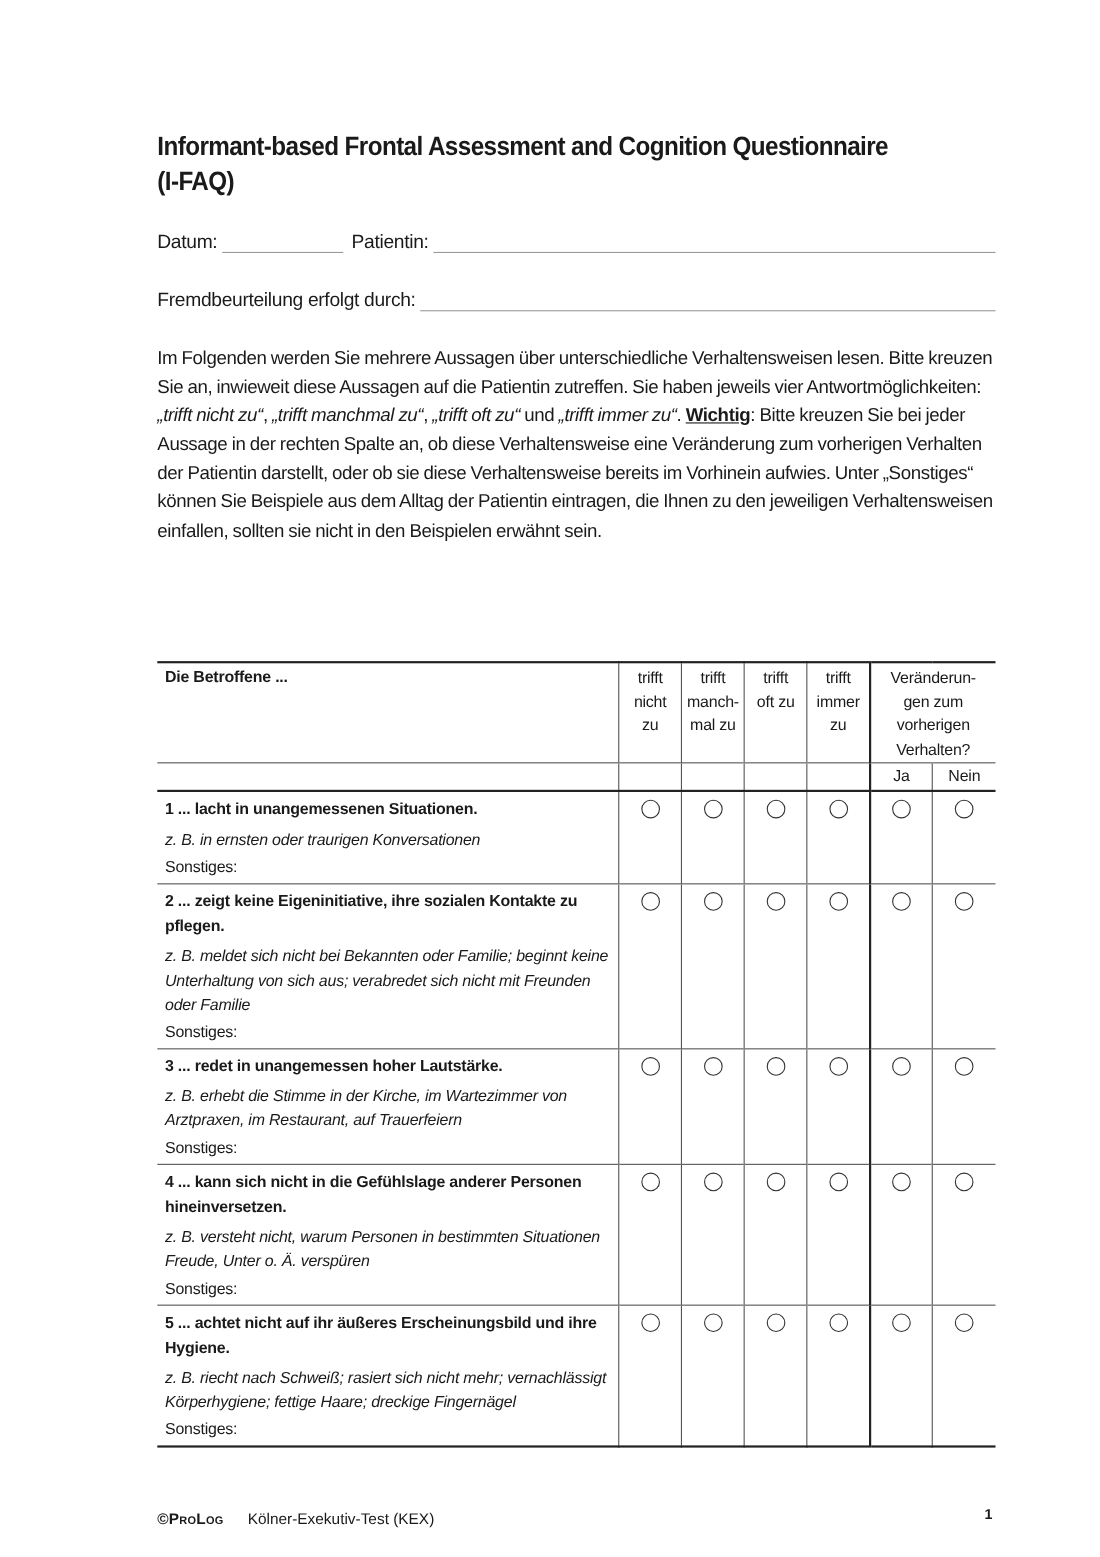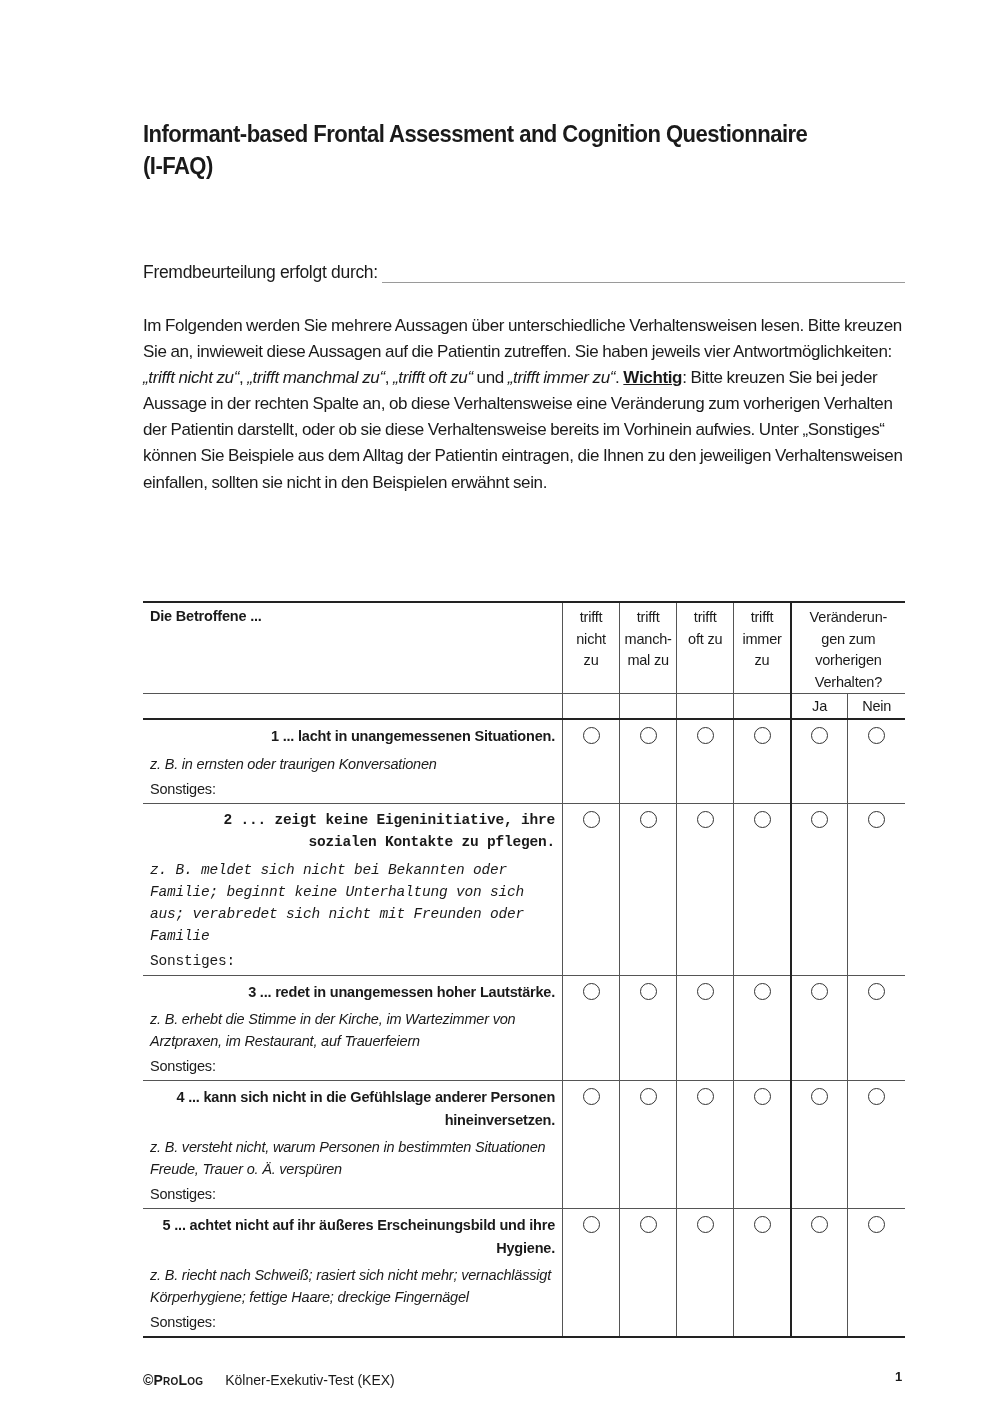--- a/index.html
+++ b/index.html
@@ -24,21 +24,21 @@
   table.q td:first-child { border-left: none; }
   table.q tr.hdr-top { border-top: 2.5px solid #222; }
   .th-main { padding: 5px 7px 0 7px !important; font-weight: bold; height: 91px; }
   .th-col { text-align: center; line-height: 21.5px; padding-top: 4px !important; }
   tr.hdr-sub td { border-top: 1.5px solid #555; height: 25px; text-align: center; line-height: 24px; }
   td.thick-left { border-left: 2px solid #222 !important; }
   tr.item { border-top: 1.5px solid #555; }
   tr.item.first { border-top: 2.5px solid #222; }
   tr.item.last { border-bottom: 2.5px solid #222; }
   .item-text { padding: 5px 7px 3px 7px !important; }
-  .item-title { font-weight: bold; line-height: 22.5px; font-size: 14.5px; text-align: right; }
+  .item-title { font-weight: bold; line-height: 22.5px; font-size: 14.5px; }
   .item-example { font-style: italic; line-height: 22px; margin-top: 5px; font-size: 14.5px; }
   .item-sonstiges { line-height: 22px; margin-top: 3px; font-size: 14.5px; }
   .radio-cell { text-align: center; padding-top: 7px !important; }
   .radio { display: inline-block; width: 17px; height: 17px; border: 1.3px solid #333; border-radius: 50%; background: #fff; cursor: pointer; }
 
   .footer-left { position: absolute; left: 143px; top: 1368px; font-size: 14px; display: flex; gap: 22px; align-items: center; }
   .footer-left .brand { font-weight: bold; font-variant: small-caps; letter-spacing: 0.2px; }
   .footer-page { position: absolute; left: 895px; top: 1365px; font-size: 13px; font-weight: bold; }
 
   col.c-main { width: 419px; }
@@ -47,20 +47,26 @@
 </head>
 <body>
 
 <div class="page">
 
   <h1 class="title">
     <span>Informant-based Frontal Assessment and Cognition Questionnaire</span><br>
     <span>(I-FAQ)</span>
   </h1>
 
+  <div class="field-row row-datum">
+    <span class="field-label">Datum:</span>
+    <span class="field-line" style="width:110px"></span>
+    <span class="field-label">Patientin:</span>
+    <span class="field-line" style="flex:1; margin-right:0"></span>
+  </div>
 
   <div class="field-row row-fremd">
     <span class="field-label">Fremdbeurteilung erfolgt durch:</span>
     <span class="field-line" style="flex:1; margin-right:0"></span>
   </div>
 
   <p class="intro"><span>Im Folgenden werden Sie mehrere Aussagen über unterschiedliche Verhaltensweisen lesen. Bitte kreuzen Sie an, inwieweit diese Aussagen auf die Patientin zutreffen. Sie haben jeweils vier Antwortmöglichkeiten: </span><i>„trifft nicht zu“</i><span>, </span><i>„trifft manchmal zu“</i><span>, </span><i>„trifft oft zu“</i><span> und </span><i>„trifft immer zu“</i><span>. </span><u>Wichtig</u><span>: Bitte kreuzen Sie bei jeder Aussage in der rechten Spalte an, ob diese Verhaltensweise eine Veränderung zum vorherigen Verhalten der Patientin darstellt, oder ob sie diese Verhaltensweise bereits im Vorhinein aufwies. Unter „Sonstiges“ können Sie Beispiele aus dem Alltag der Patientin eintragen, die Ihnen zu den jeweiligen Verhaltensweisen einfallen, sollten sie nicht in den Beispielen erwähnt sein.</span></p>
 
   <table class="q">
     <colgroup>
@@ -118,21 +124,21 @@
             <div class="item-example">z. B. in ernsten oder traurigen Konversationen</div>
             <div class="item-sonstiges">Sonstiges:</div>
           </td>
           <td class="radio-cell"><span class="radio"></span></td>
           <td class="radio-cell"><span class="radio"></span></td>
           <td class="radio-cell"><span class="radio"></span></td>
           <td class="radio-cell"><span class="radio"></span></td>
           <td class="radio-cell thick-left"><span class="radio"></span></td>
           <td class="radio-cell"><span class="radio"></span></td>
         </tr>
-        <tr class="item" style="height: 147px; font-family: Liberation Mono, monospace;">
+        <tr class="item" style="height: 147px;">
           <td class="item-text">
             <div class="item-title">2 ... zeigt keine Eigeninitiative, ihre sozialen Kontakte zu pflegen.</div>
             <div class="item-example">z. B. meldet sich nicht bei Bekannten oder Familie; beginnt keine Unterhaltung von sich aus; verabredet sich nicht mit Freunden oder Familie</div>
             <div class="item-sonstiges">Sonstiges:</div>
           </td>
           <td class="radio-cell"><span class="radio"></span></td>
           <td class="radio-cell"><span class="radio"></span></td>
           <td class="radio-cell"><span class="radio"></span></td>
           <td class="radio-cell"><span class="radio"></span></td>
           <td class="radio-cell thick-left"><span class="radio"></span></td>
@@ -147,21 +153,21 @@
           <td class="radio-cell"><span class="radio"></span></td>
           <td class="radio-cell"><span class="radio"></span></td>
           <td class="radio-cell"><span class="radio"></span></td>
           <td class="radio-cell"><span class="radio"></span></td>
           <td class="radio-cell thick-left"><span class="radio"></span></td>
           <td class="radio-cell"><span class="radio"></span></td>
         </tr>
         <tr class="item" style="height: 125px;">
           <td class="item-text">
             <div class="item-title">4 ... kann sich nicht in die Gefühlslage anderer Personen hineinversetzen.</div>
-            <div class="item-example">z. B. versteht nicht, warum Personen in bestimmten Situationen Freude, Trauer o. Ä. verspüren</div>
+            <div class="item-example">z. B. versteht nicht, warum Personen in bestimmten Situationen Freude, Unter o. Ä. verspüren</div>
             <div class="item-sonstiges">Sonstiges:</div>
           </td>
           <td class="radio-cell"><span class="radio"></span></td>
           <td class="radio-cell"><span class="radio"></span></td>
           <td class="radio-cell"><span class="radio"></span></td>
           <td class="radio-cell"><span class="radio"></span></td>
           <td class="radio-cell thick-left"><span class="radio"></span></td>
           <td class="radio-cell"><span class="radio"></span></td>
         </tr>
         <tr class="item last" style="height: 127px;">

